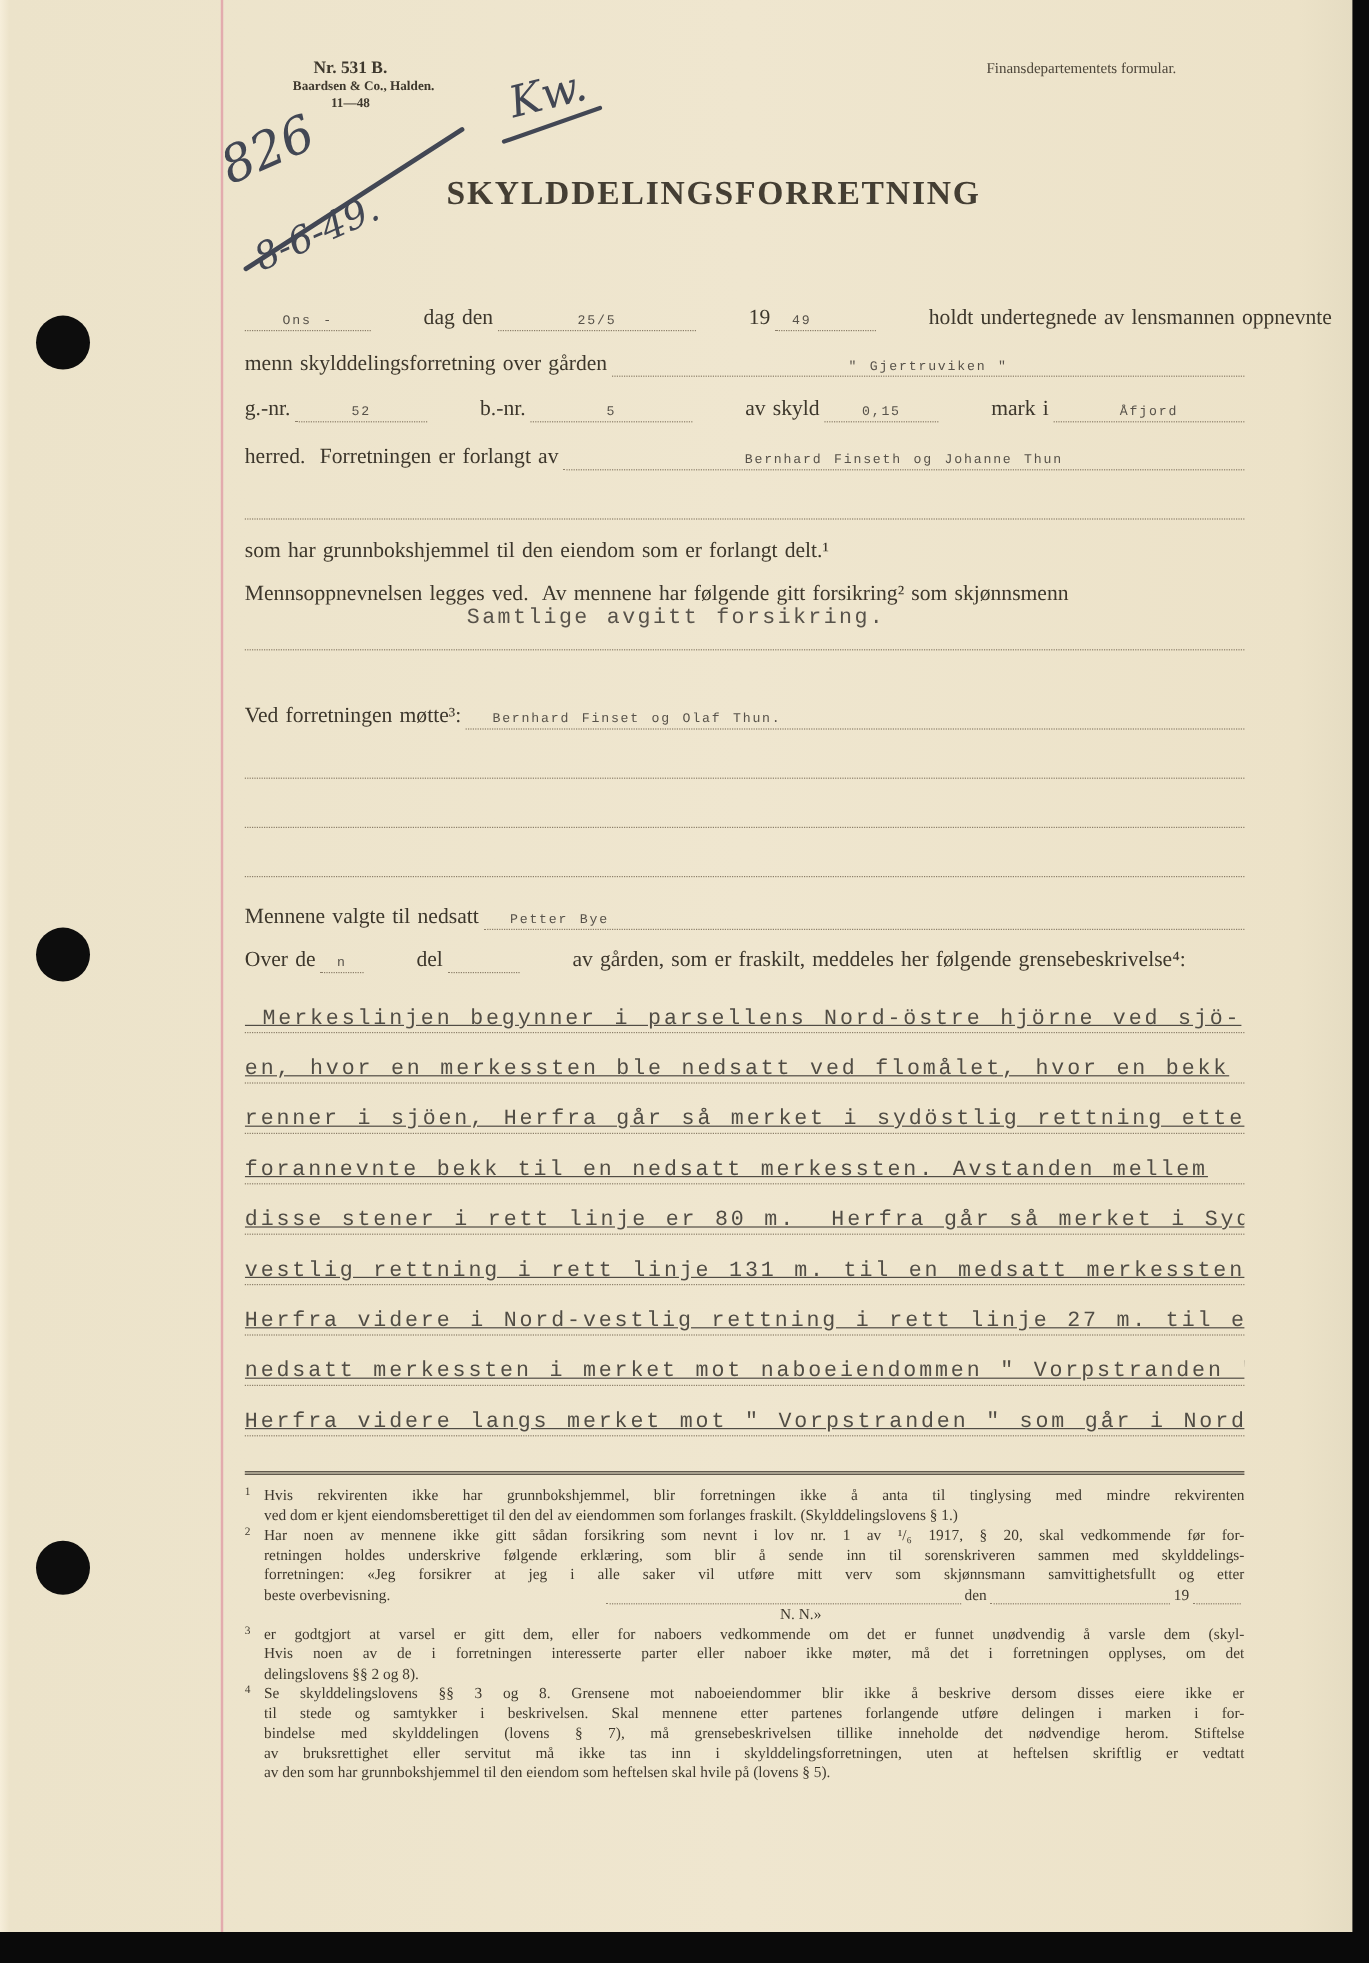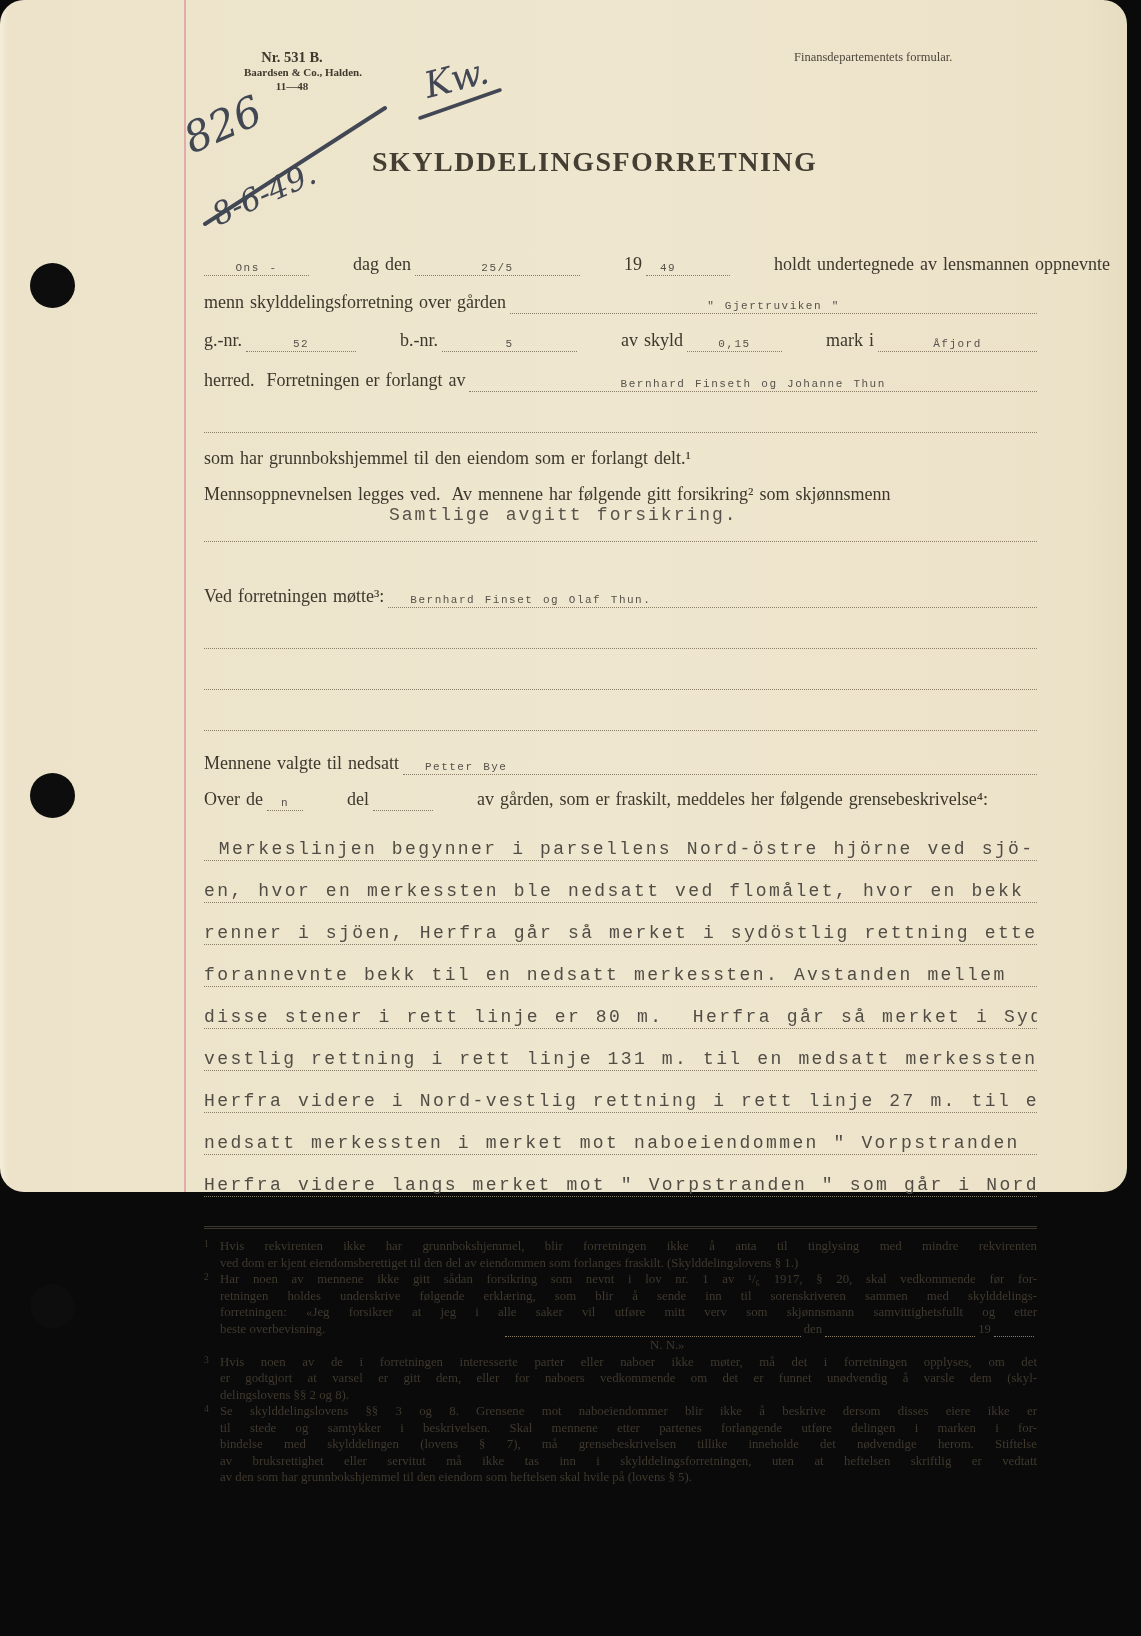--- a/index.html
+++ b/index.html
@@ -1,29 +1,29 @@
 <!DOCTYPE html>
 <html><head>
 <meta charset="utf-8">
 <style>
   html,body{margin:0;padding:0;width:1141px;height:1636px;background:#0a0a0a;overflow:hidden;}
   .page{
-    position:absolute;left:0;top:0;width:1127px;height:1192px;
+    position:absolute;left:0;top:0;width:1127px;height:1610px;
     background:linear-gradient(90deg,#f6eeda 0,#ece3ca 8px,#efe6cf 55%,#ece2c8 96%,#e5dcc2 100%);
-    font-family:"Liberation Serif", serif;color:#3e382d;border-radius:24px;
+    font-family:"Liberation Serif", serif;color:#3e382d;
   }
   .margin-line{position:absolute;left:184px;top:0;bottom:0;width:2px;background:#e0a1a8;opacity:.85;}
   .hole{position:absolute;left:30px;width:45px;height:45px;border-radius:50%;background:#0d0d0d;}
   .hole1{top:263px}.hole2{top:773px}.hole3{top:1284px}
 
   .hdr-left{position:absolute;left:222px;top:48px;width:140px;text-align:center;line-height:1.25;}
   .hdr-left .l1{font-weight:bold;font-size:14.5px;}
   .hdr-left .l2{font-size:11px;font-weight:bold;text-align:right;}
   .hdr-left .l3{font-size:11px;font-weight:bold;}
-  .hdr-right{position:absolute;left:794px;top:50px;font-size:12.5px;color:#4d463a;}
+  .hdr-right{position:absolute;left:822px;top:50px;font-size:12.5px;color:#4d463a;}
 
   .title{position:absolute;left:372px;top:146px;font-size:28px;font-weight:bold;letter-spacing:1.5px;color:#443e33;text-align:right;}
 
   .hand-svg{position:absolute;left:170px;top:46px;}
   .hand-svg text{fill:#424754;font-family:"DejaVu Serif", serif;font-style:italic;}
   .hand-svg path,.hand-svg line{stroke:#424754;fill:none;stroke-linecap:round;}
 
   .form{position:absolute;left:204px;top:238px;width:833px;font-size:18px;word-spacing:1.5px;color:#3d372c;}
   .frow{display:flex;align-items:flex-end;height:38px;}
   .frow.h40{height:40px}.frow.h44{height:44px}
@@ -40,21 +40,21 @@
   .ptext{height:36px;display:flex;align-items:flex-end;white-space:pre;}
   .underrow{height:36px;border-bottom:1px dotted #8a7d68;display:flex;align-items:flex-start;}
   .underrow .typedval{font-family:"Liberation Mono","DejaVu Sans Mono",monospace;font-size:18px;
        letter-spacing:2px;color:#57524a;padding-left:185px;padding-bottom:1px;white-space:pre;}
   .gap20{height:22px;}
   .emptyrow{height:40px;border-bottom:1px dotted #8a7d68;}
 
   .typedlines{margin-top:8px;}
   .tline{height:40px;border-bottom:1px dotted #8a7d68;display:flex;align-items:flex-end;
        font-family:"Liberation Mono","DejaVu Sans Mono",monospace;font-size:18px;
-       letter-spacing:2.4px;color:#514d45;white-space:pre;padding-bottom:1px;overflow:hidden;}
+       letter-spacing:2.4px;color:#514d45;white-space:pre;padding-bottom:1px;overflow:hidden;text-decoration:underline;}
 
   .footnotes{position:absolute;left:204px;top:1226px;width:833px;border-top:3px double #3d372e;
        padding-top:9px;font-size:12.8px;color:#3f392e;}
   .fn{display:flex;}
   .fn-num{flex:none;width:16px;font-size:9.5px;padding-top:1px;color:#3f392e;}
   .fn-body{flex:1 1 auto;}
   .fn-line{height:16.5px;line-height:16.5px;white-space:nowrap;overflow:hidden;}
   .fn-line.j{text-align:justify;text-align-last:justify;}
   .fn2-last{height:16.5px;line-height:16.5px;display:flex;align-items:flex-end;}
   .lead{border-bottom:1px dotted #8a7d68;height:13px;margin:0 3px;}
@@ -188,22 +188,22 @@
           <span class="lead l2"></span>
           <span>19</span>
           <span class="lead l3"></span>
         </div>
         <div class="fn-nn">N. N.»</div>
       </div>
     </div>
     <div class="fn">
       <span class="fn-num">3</span>
       <div class="fn-body">
+        <div class="fn-line j">er godtgjort at varsel er gitt dem, eller for naboers vedkommende om det er funnet unødvendig å varsle dem (skyl-</div>
         <div class="fn-line j">Hvis noen av de i forretningen interesserte parter eller naboer ikke møter, må det i forretningen opplyses, om det</div>
-        <div class="fn-line j">er godtgjort at varsel er gitt dem, eller for naboers vedkommende om det er funnet unødvendig å varsle dem (skyl-</div>
         <div class="fn-line">delingslovens §§ 2 og 8).</div>
       </div>
     </div>
     <div class="fn">
       <span class="fn-num">4</span>
       <div class="fn-body">
         <div class="fn-line j">Se skylddelingslovens §§ 3 og 8.  Grensene mot naboeiendommer blir ikke å beskrive dersom disses eiere ikke er</div>
         <div class="fn-line j">til stede og samtykker i beskrivelsen.  Skal mennene etter partenes forlangende utføre delingen i marken i for-</div>
         <div class="fn-line j">bindelse med skylddelingen (lovens § 7), må grensebeskrivelsen tillike inneholde det nødvendige herom.  Stiftelse</div>
         <div class="fn-line j">av bruksrettighet eller servitut må ikke tas inn i skylddelingsforretningen, uten at heftelsen skriftlig er vedtatt</div>

